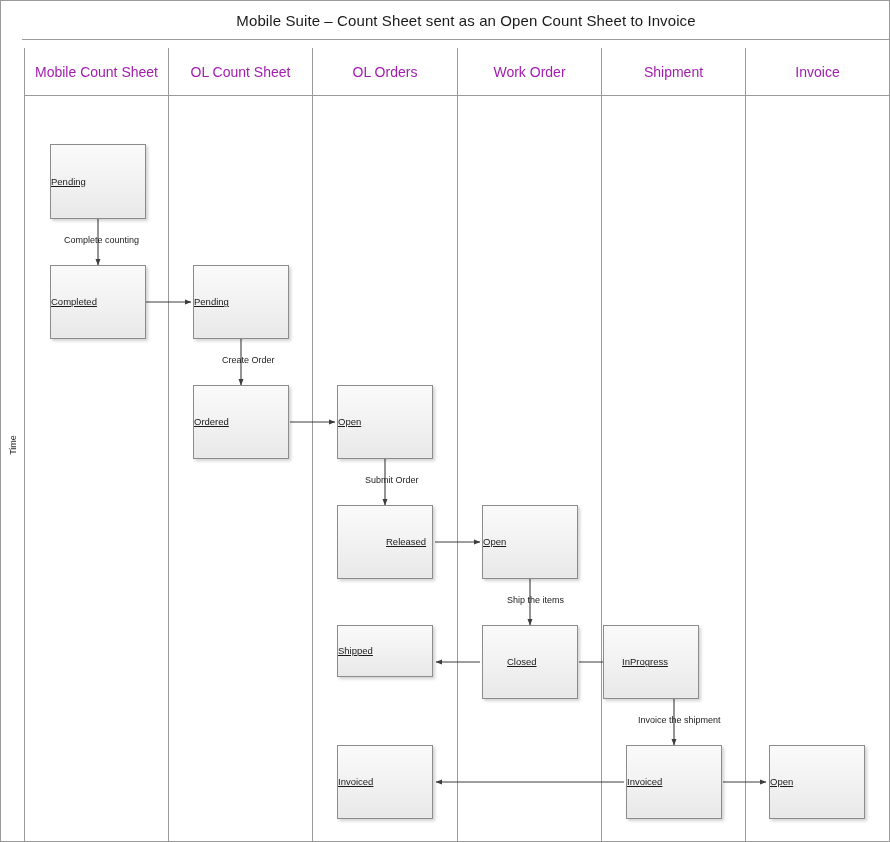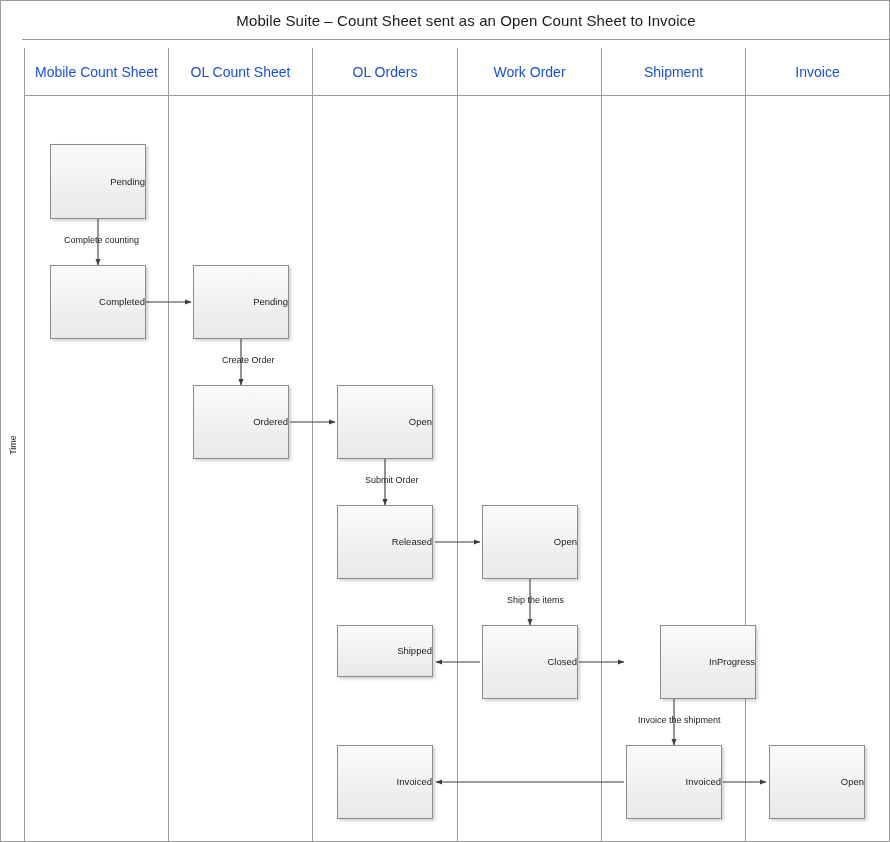--- a/index.html
+++ b/index.html
@@ -80,33 +80,34 @@
     height: 48px;
     box-sizing: border-box;
     border-bottom: 1px solid #9a9a9a;
     display: flex;
     align-items: center;
     justify-content: center;
     background: #ffffff;
   }
   .lane-header span {
     font-size: 14px;
-    color: #1d4ed8;
+    color: #a21caf;
   }
   
   .node {
     position: absolute;
     box-sizing: border-box;
     border: 1px solid #8c8c8c;
     background: linear-gradient(180deg, #fafafa 0%, #f1f1f1 55%, #e8e8e8 100%);
     box-shadow: 2px 2px 3px rgba(0,0,0,0.18);
     display: flex;
     align-items: center;
-    justify-content: flex-end;
+    justify-content: flex-start;
     text-align: center;
+    text-decoration: underline;
   }
   .node span {
     font-size: 9.5px;
     color: #1a1a1a;
     line-height: 1.2;
   }
   
   .edge-label {
     position: absolute;
     font-size: 9px;
@@ -224,21 +225,21 @@
   </div>
   <div class="node" style="left:336px; top:744px; width:96px; height:74px;">
     <span>Invoiced</span>
   </div>
   <div class="node" style="left:481px; top:504px; width:96px; height:74px;">
     <span>Open</span>
   </div>
   <div class="node" style="left:481px; top:624px; width:96px; height:74px;padding-left:24px;">
     <span>Closed</span>
   </div>
-  <div class="node" style="left:659px; top:624px; width:96px; height:74px;">
+  <div class="node" style="left:602px; top:624px; width:96px; height:74px;padding-left:18px;">
     <span>InProgress</span>
   </div>
   <div class="node" style="left:625px; top:744px; width:96px; height:74px;">
     <span>Invoiced</span>
   </div>
   <div class="node" style="left:768px; top:744px; width:96px; height:74px;">
     <span>Open</span>
   </div>
 
   <div class="edge-label" style="left:52px; top:234px;">Complete counting</div>

